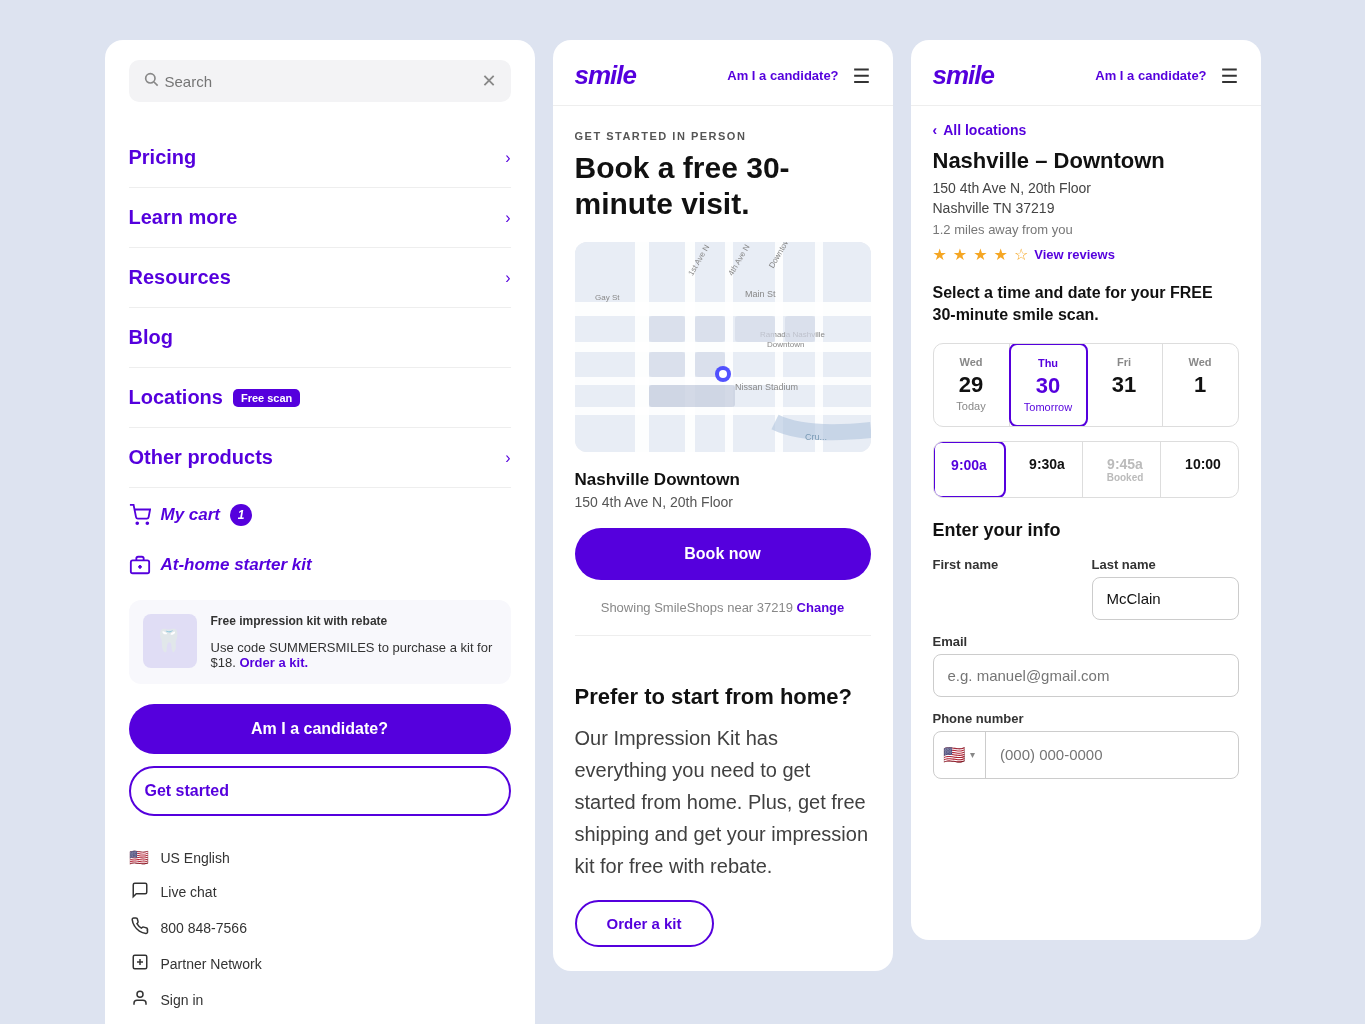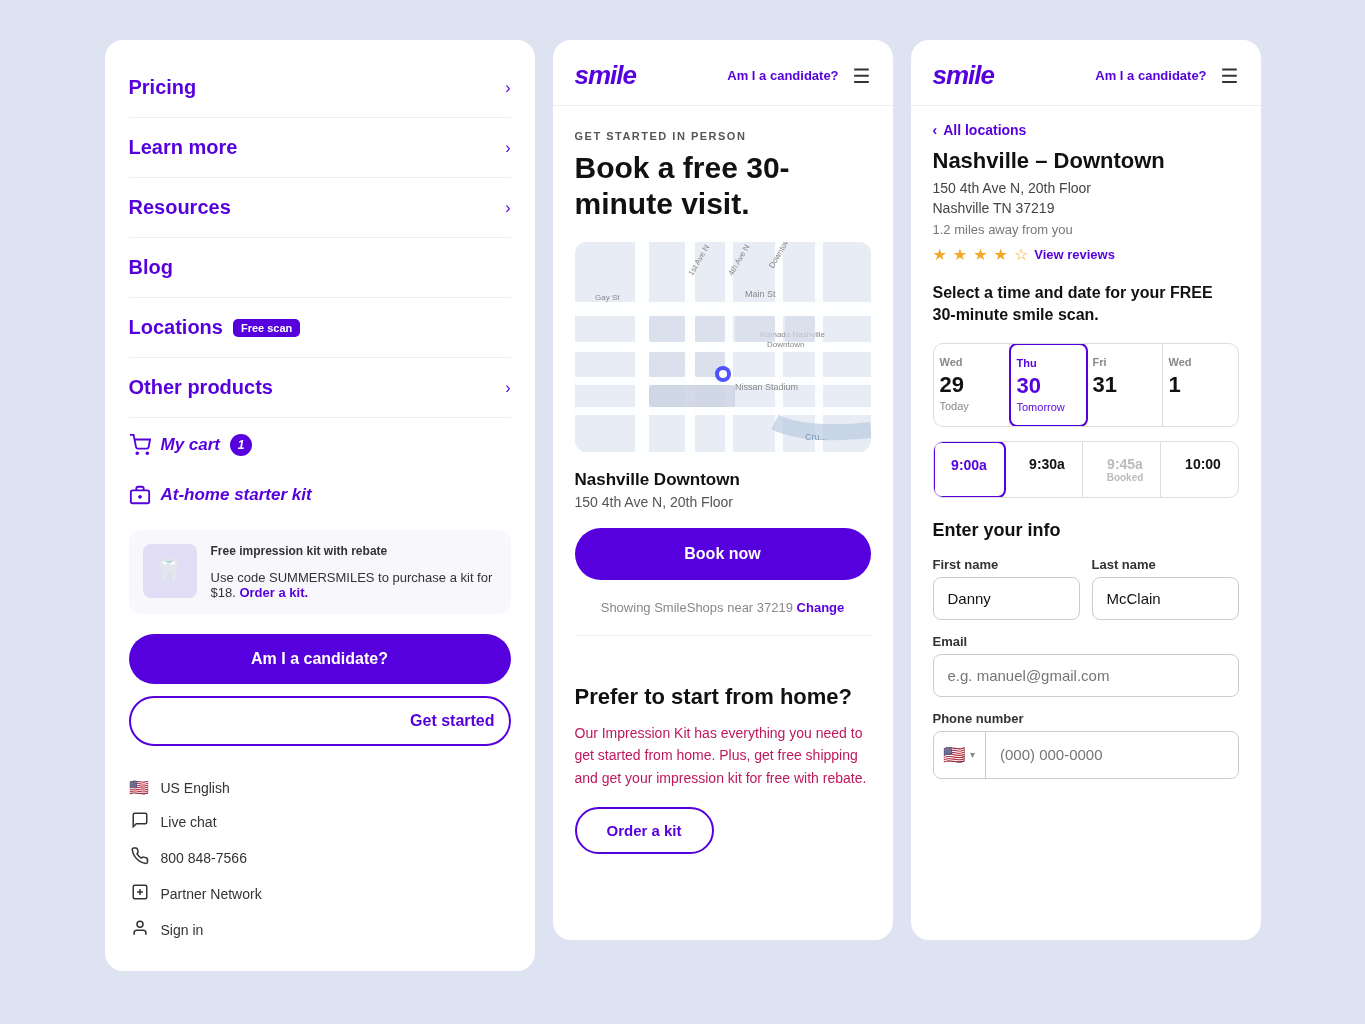--- a/index.html
+++ b/index.html
@@ -164,21 +164,21 @@
       width: 100%;
       background: #fff;
       color: #5500dd;
       border: 2px solid #5500dd;
       border-radius: 50px;
       padding: 14px;
       font-size: 16px;
       font-weight: 700;
       cursor: pointer;
       margin-bottom: 24px;
-      text-align: right;
+      text-align: left;
     }
 
     .footer-links {
       display: flex;
       flex-direction: column;
       gap: 14px;
       padding-top: 8px;
     }
     .footer-link-item {
       display: flex;
@@ -311,22 +311,22 @@
     .home-section {
       padding: 24px 22px;
     }
     .home-title {
       font-size: 22px;
       font-weight: 800;
       color: #111;
       margin-bottom: 12px;
     }
     .home-desc {
-      font-size: 14px;
-      color: #be185d;
+      font-size: 20px;
+      color: #404040;
       line-height: 1.6;
       margin-bottom: 18px;
     }
     .order-kit-btn {
       display: inline-block;
       background: #fff;
       color: #5500dd;
       border: 2.5px solid #5500dd;
       border-radius: 50px;
       padding: 13px 30px;
@@ -412,21 +412,21 @@
     .date-row {
       display: flex;
       gap: 0;
       border: 1.5px solid #ddd;
       border-radius: 10px;
       overflow: hidden;
       margin-bottom: 14px;
     }
     .date-cell {
       flex: 1;
-      text-align: left;
+      text-align: center;
       padding: 12px 6px;
       cursor: pointer;
       border-right: 1.5px solid #ddd;
     }
     .date-cell:last-child { border-right: none; }
     .date-cell.selected {
       border: 2.5px solid #5500dd;
       border-radius: 8px;
       margin: -1px;
     }
@@ -549,20 +549,30 @@
       padding: 12px 14px;
       font-size: 15px;
       color: #999;
       outline: none;
     }
   </style>
 </head>
 <body>
 
 <div class="left-panel">
+  <div class="search-row">
+    <span class="search-icon-wrap">
+      <svg width="16" height="16" viewBox="0 0 24 24" fill="none" stroke="#888" stroke-width="2.5">
+          <circle cx="11" cy="11" r="7"></circle>
+          <line x1="16.5" y1="16.5" x2="22" y2="22"></line>
+        </svg>
+    </span>
+    <input type="text" placeholder="Search" style="">
+    <span class="close-icon-wrap">✕</span>
+  </div>
 
   <div class="nav-item">
     <span class="nav-label">Pricing</span>
     <span class="chevron">›</span>
   </div>
   <div class="divider"></div>
   <div class="nav-item">
     <span class="nav-label">Learn more</span>
     <span class="chevron">›</span>
   </div>
@@ -798,21 +808,20 @@
         9:45a<span class="booked-label">Booked</span>
       </div>
       <div class="time-cell">10:00</div>
     </div>
 
     <div class="enter-info-label">Enter your info</div>
 
     <div class="form-row">
       <div class="form-group">
         <label>First name</label>
-        <input type="text" value="Danny" style="">
       </div>
       <div class="form-group">
         <label>Last name</label>
         <input type="text" value="McClain" style="">
       </div>
     </div>
 
     <div class="form-full">
       <label>Email</label>
       <input type="email" placeholder="e.g. manuel@gmail.com" style="">

